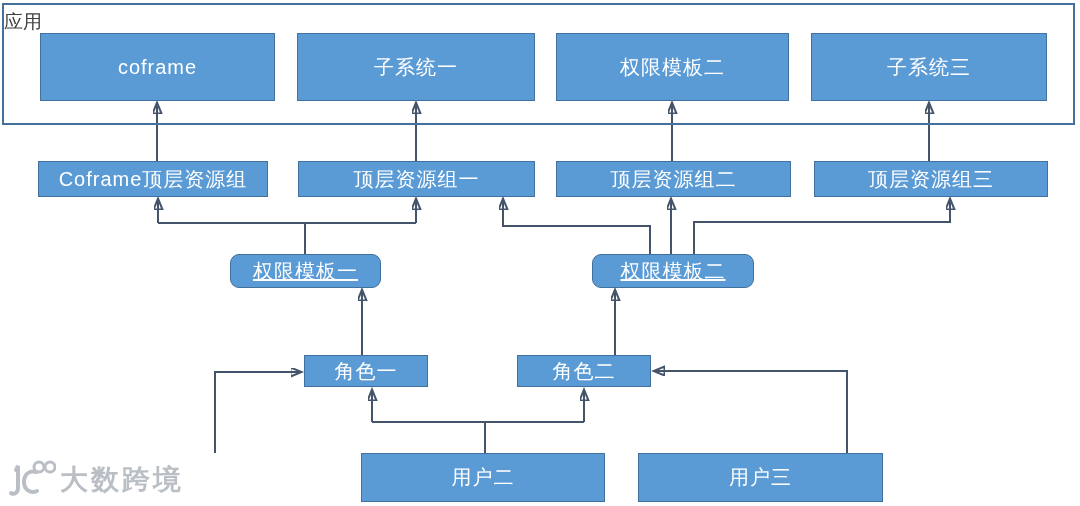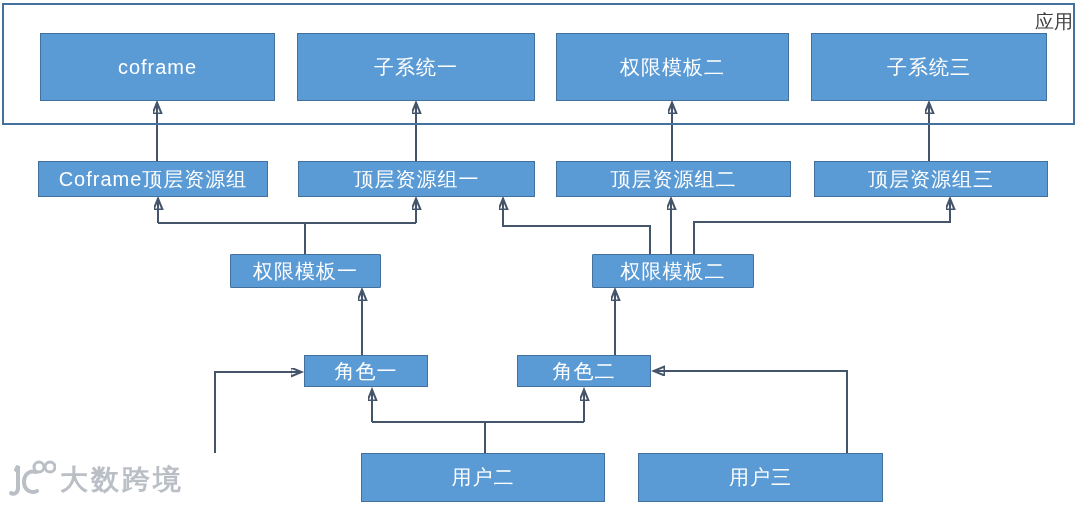--- a/index.html
+++ b/index.html
@@ -23,36 +23,36 @@
   .app-container{
     position:absolute;
     left:2px;top:3px;width:1073px;height:122px;
     border:2px solid var(--container-border);
     background:transparent;
     box-sizing:border-box;
   }
   .app-label{
     position:absolute;
     left:0;right:0;top:4px;
-    text-align:right;
+    text-align:left;
     font-size:19px;
     color:var(--app-label-color);
   }
   .node{
     position:absolute;
     background:var(--box-fill);
     border:1.5px solid var(--box-border);
     box-sizing:border-box;
     display:flex;align-items:center;justify-content:center;
     color:var(--box-text);
     font-size:20px;
     letter-spacing:1px;
     white-space:nowrap;
   }
-  .node.rounded{border-radius:1px;}
+  .node.rounded{border-radius:9px;text-decoration:underline;}
   svg.edges{
     position:absolute;left:0;top:0;width:1080px;height:506px;
     pointer-events:none;
   }
   svg.edges path{
     fill:none;
     stroke:var(--connector);
     stroke-width:2;
   }
   .watermark{

